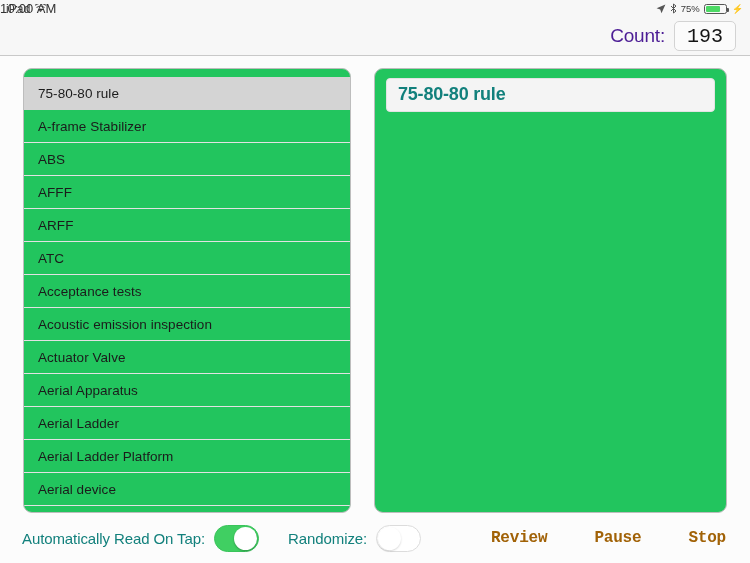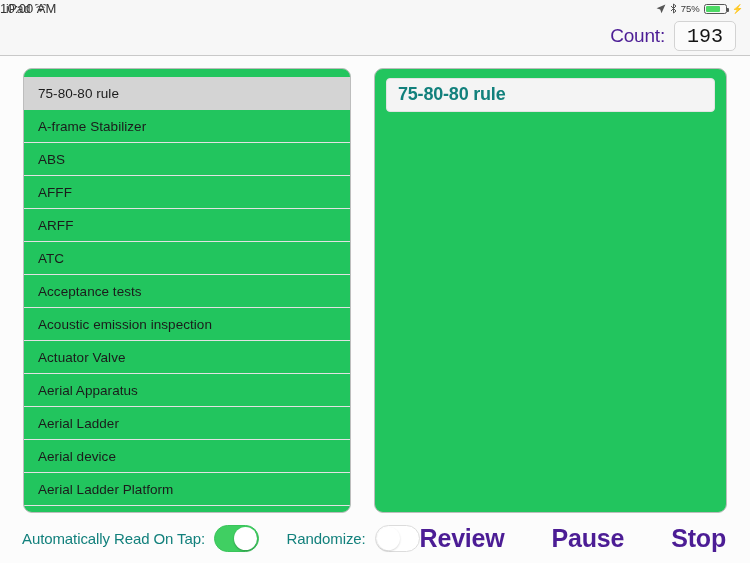--- a/index.html
+++ b/index.html
@@ -249,29 +249,29 @@
 
   .spacer-a { width: 29px; }
   .spacer-b { flex: 1 1 auto; }
 
   .action-btns {
     display: flex;
     align-items: center;
     gap: 47px;
   }
   .action-btn {
-    font-size: 25px;
-    color: #4c1d95;
+    font-size: 16px;
+    color: #a16207;
     font-weight: bold;
     background: none;
     border: none;
     cursor: pointer;
     padding: 0;
     letter-spacing: -.2px;
-    font-family: Liberation Sans, sans-serif;
+    font-family: Liberation Mono, monospace;
   }
 </style>
 </head>
 <body>
 
 <div class="screen">
 
   <div class="statusbar">
     <div class="sb-left">
       <span class="sb-device">iPad</span>
@@ -344,24 +344,24 @@
           <li class="list-item">
             <span>Actuator Valve</span>
           </li>
           <li class="list-item">
             <span>Aerial Apparatus</span>
           </li>
           <li class="list-item">
             <span>Aerial Ladder</span>
           </li>
           <li class="list-item">
+            <span>Aerial Ladder Platform</span>
+          </li>
+          <li class="list-item">
             <span>Aerial device</span>
-          </li>
-          <li class="list-item">
-            <span>Aerial Ladder Platform</span>
           </li>
         </ul>
     </div>
 
     <div class="panel detail-panel">
       <div class="detail-title">75-80-80 rule</div>
     </div>
 
   </div>
 

